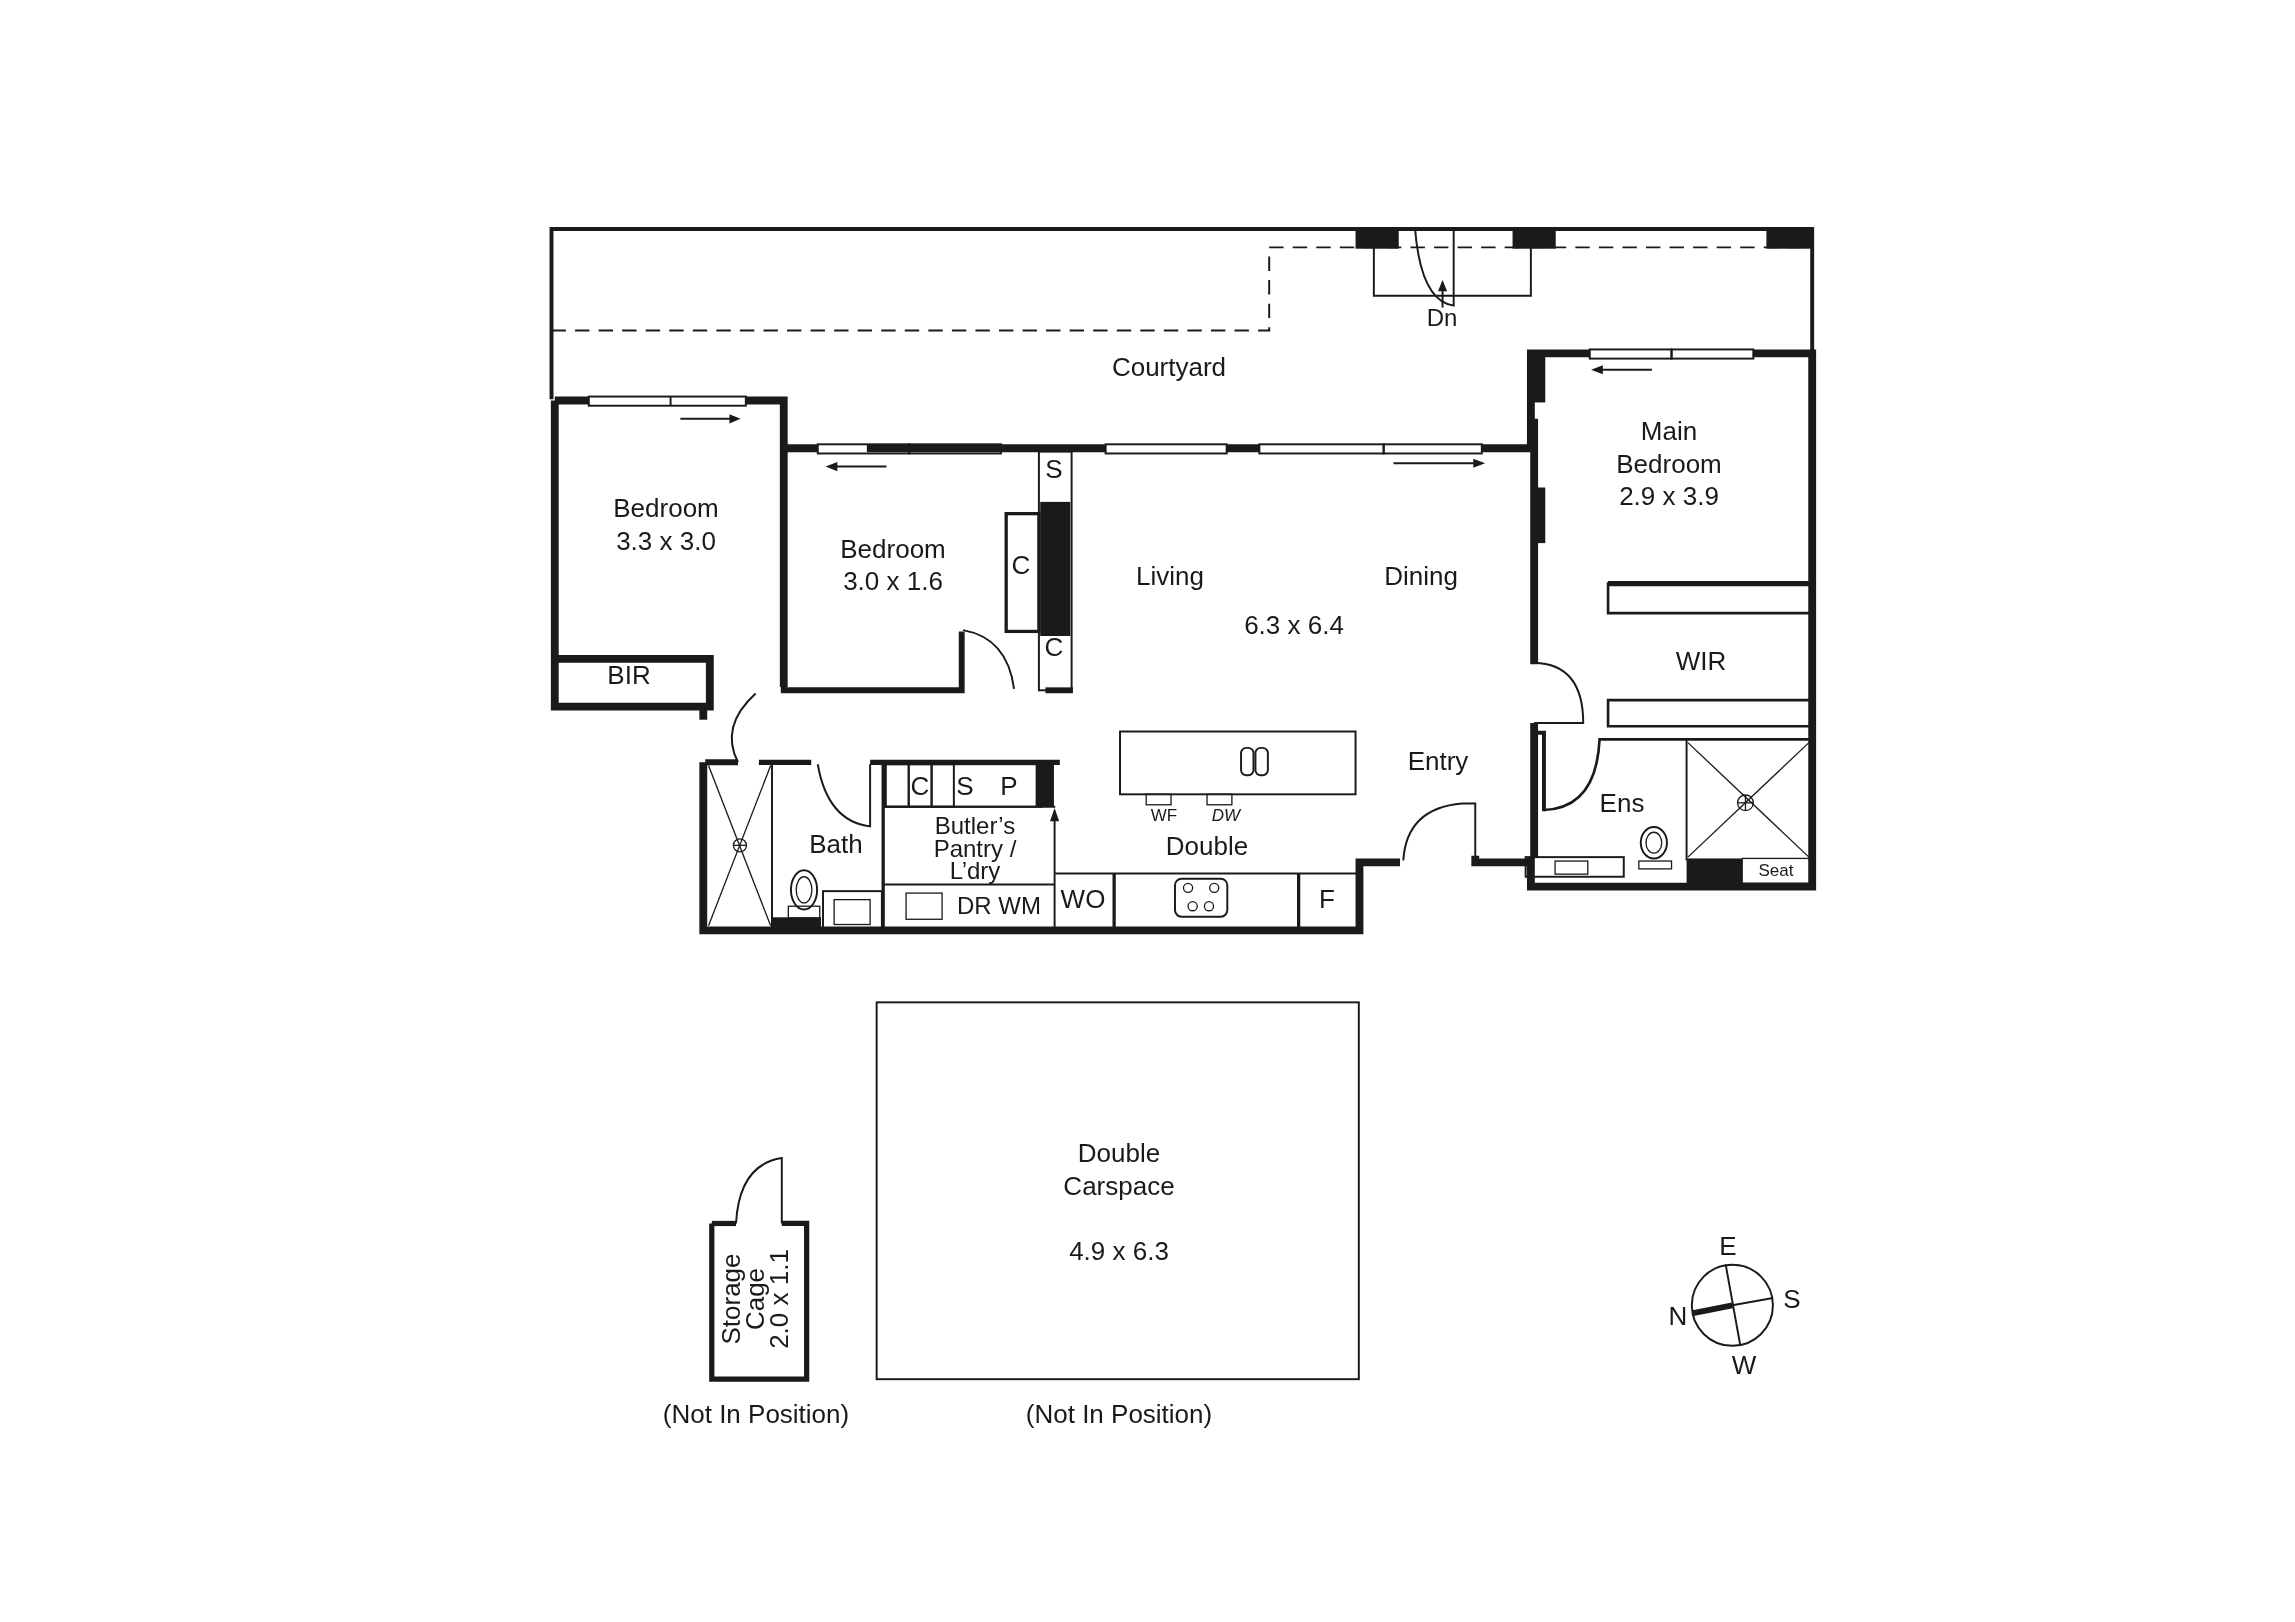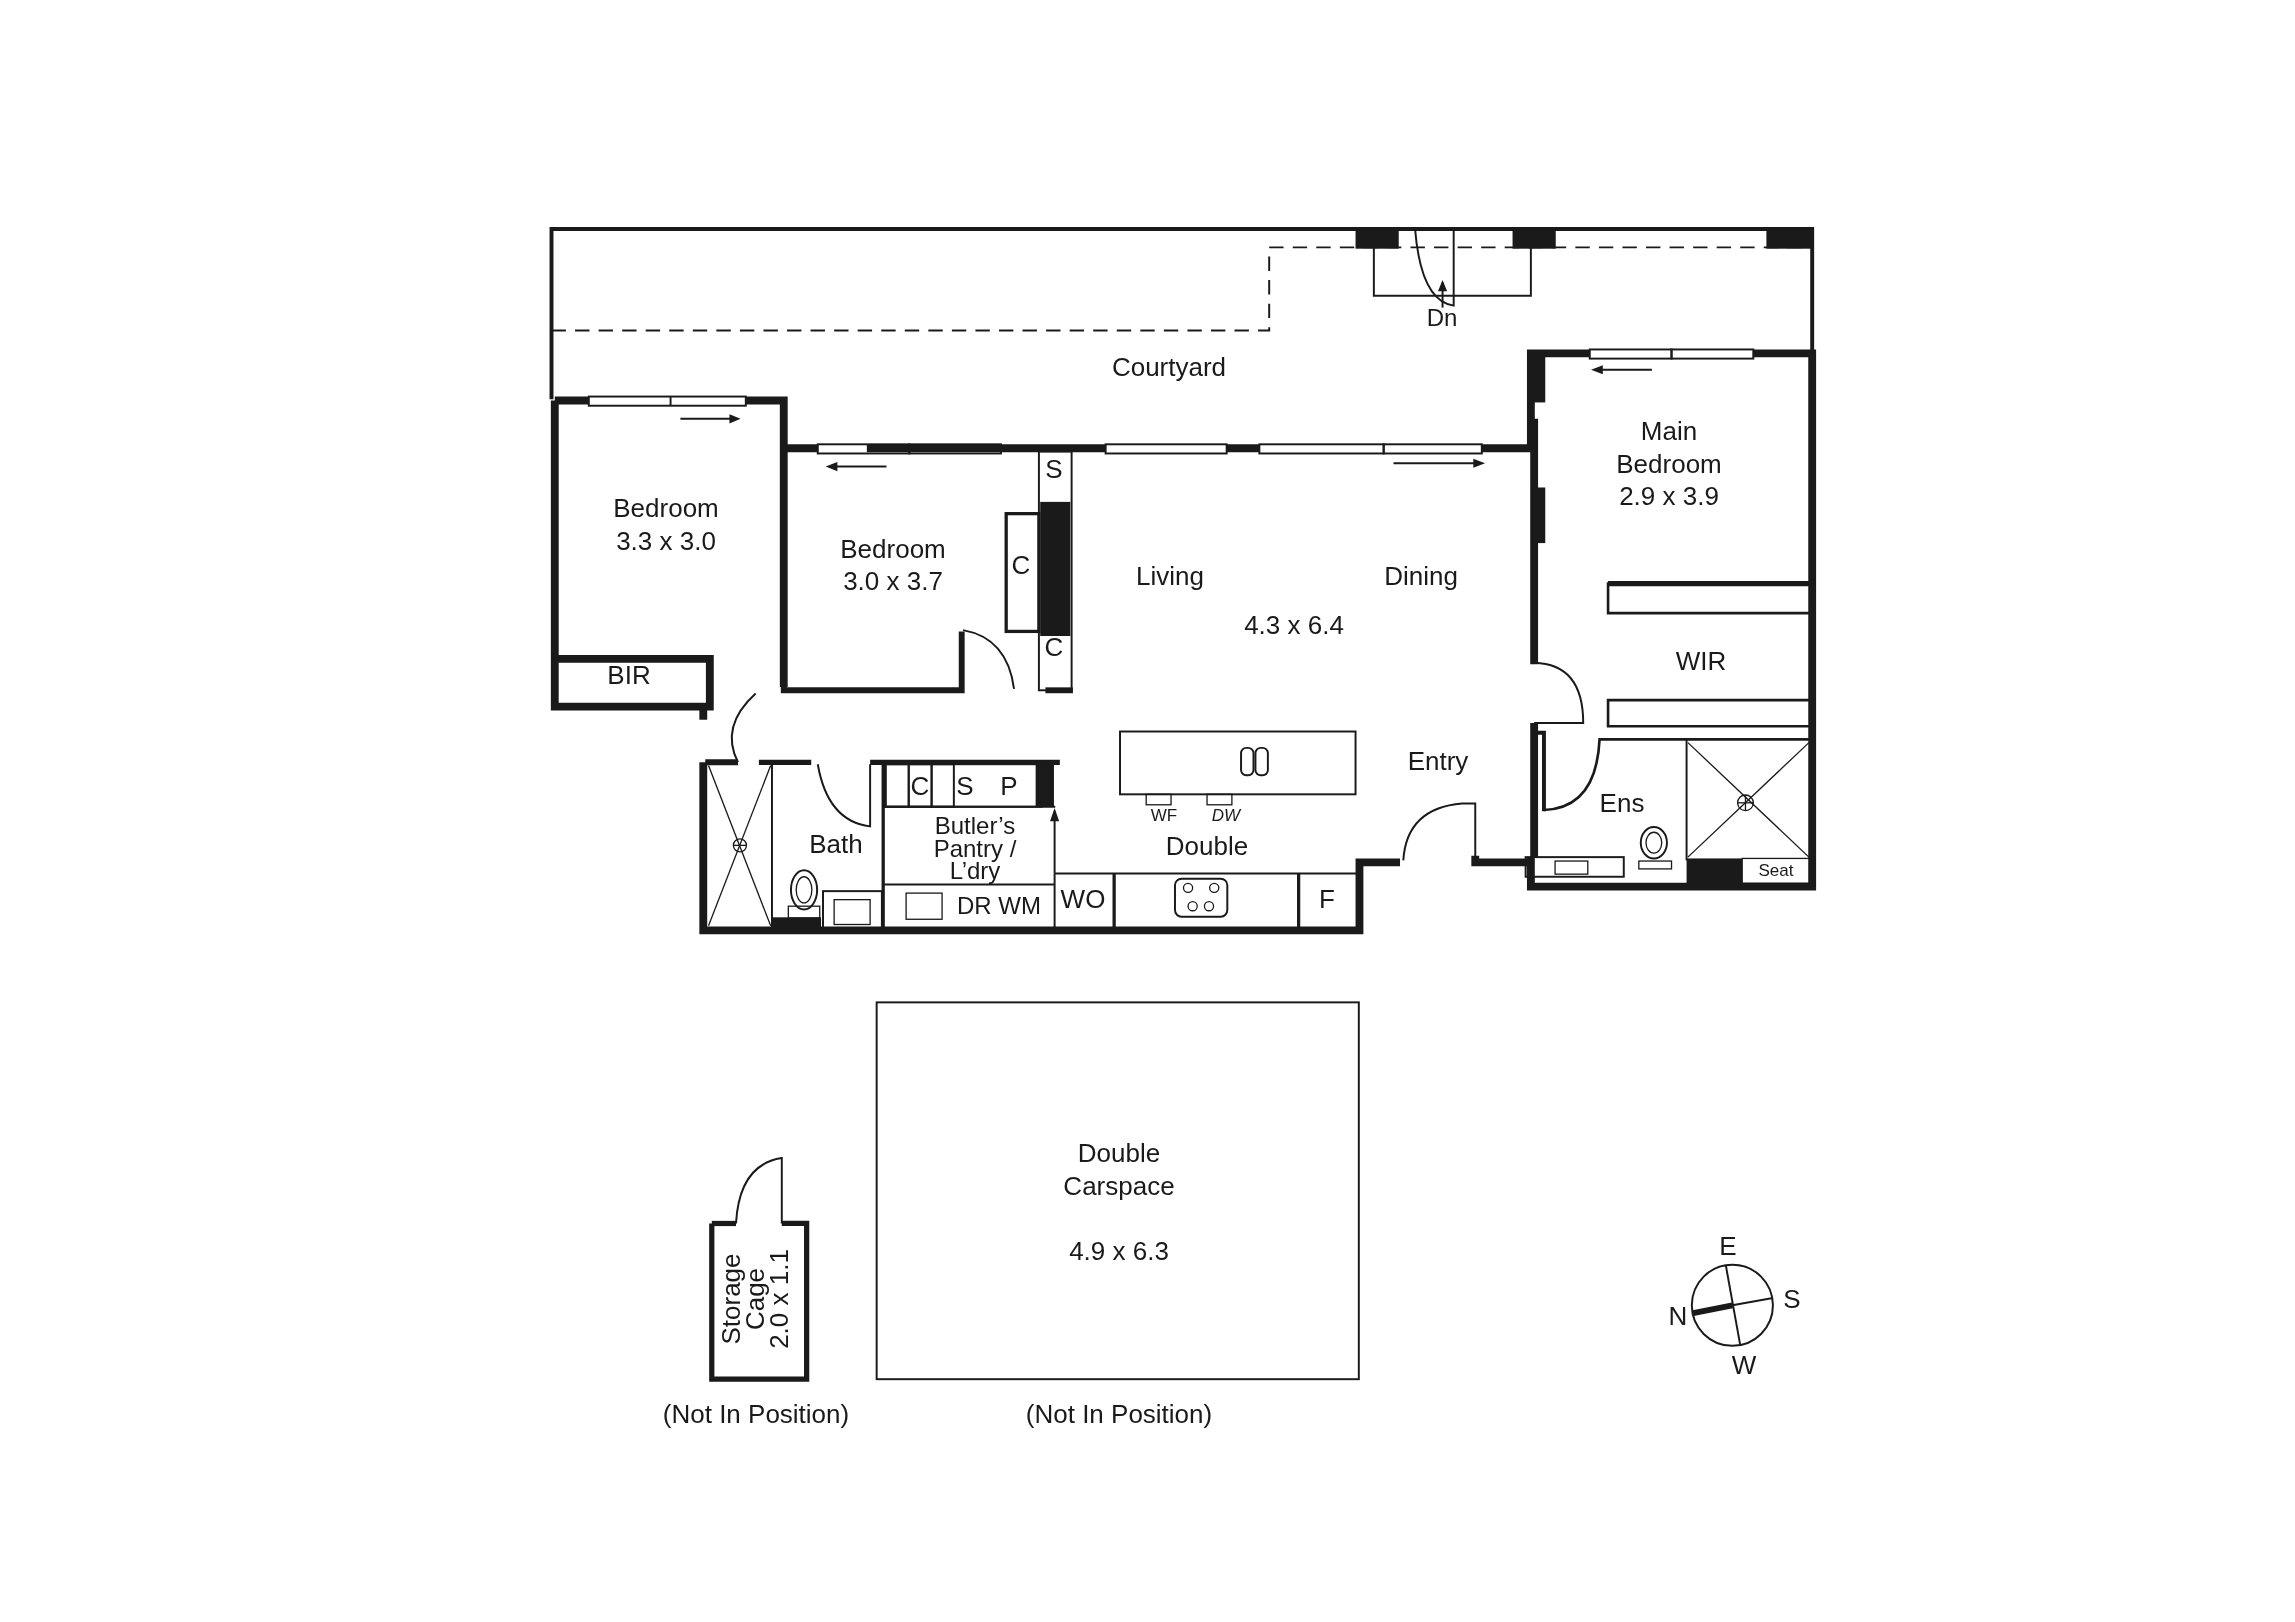--- a/index.html
+++ b/index.html
@@ -167,25 +167,25 @@
     </g>
   </g>
 </svg>
 
 <div class="lbl lg" style="left:1169px;top:368px;">Courtyard</div>
 
 <div class="lbl lg" style="left:666px;top:509px;">Bedroom</div>
 <div class="lbl lg" style="left:666px;top:542px;">3.3 x 3.0</div>
 
 <div class="lbl lg" style="left:893px;top:550px;">Bedroom</div>
-<div class="lbl lg" style="left:893px;top:582px;">3.0 x 3.7</div>
+<div class="lbl lg" style="left:893px;top:582px;">3.0 x 1.6</div>
 
 <div class="lbl lg" style="left:1170px;top:577px;">Living</div>
 <div class="lbl lg" style="left:1421px;top:577px;">Dining</div>
-<div class="lbl lg" style="left:1294px;top:626px;">4.3 x 6.4</div>
+<div class="lbl lg" style="left:1294px;top:626px;">6.3 x 6.4</div>
 
 <div class="lbl lg" style="left:1669px;top:432px;">Main</div>
 <div class="lbl lg" style="left:1669px;top:465px;">Bedroom</div>
 <div class="lbl lg" style="left:1669px;top:497px;">2.9 x 3.9</div>
 
 <div class="lbl md" style="left:1701px;top:662px;">WIR</div>
 <div class="lbl md" style="left:629px;top:676px;">BIR</div>
 <div class="lbl lg" style="left:1438px;top:762px;">Entry</div>
 <div class="lbl lg" style="left:1622px;top:804px;">Ens</div>
 <div class="lbl lg" style="left:836px;top:845px;">Bath</div>

